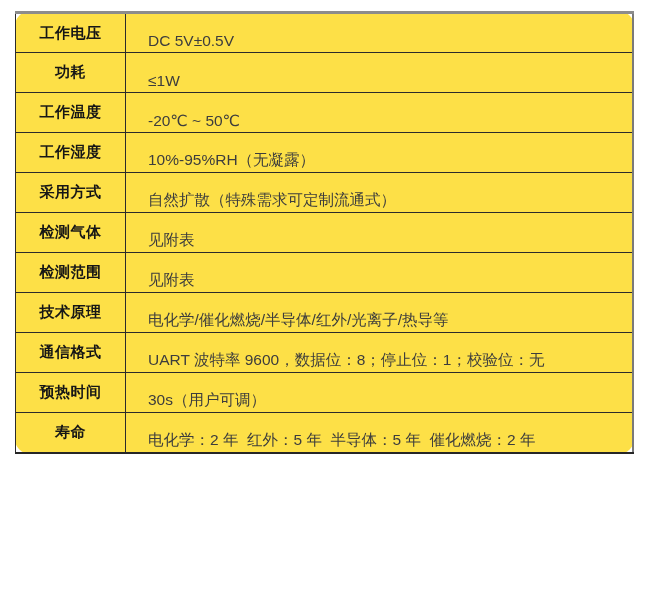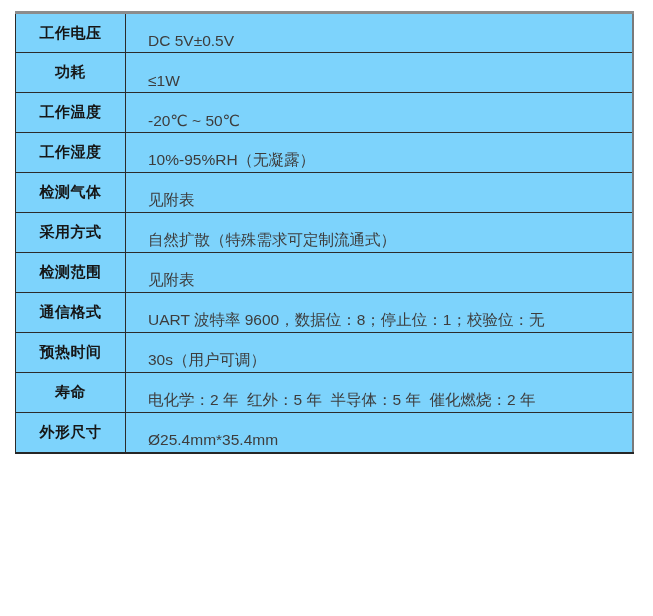--- a/index.html
+++ b/index.html
@@ -8,25 +8,26 @@
     background: #ffffff;
     width: 653px;
     height: 616px;
     font-family: "Liberation Sans", "DejaVu Sans", sans-serif;
   }
   .spec-table {
     border-collapse: collapse;
     table-layout: fixed;
     width: 617px;
     margin: 11px 0 0 15px;
-    background: #7dd3fc;
+    background: #fde047;
     border-top: 3px solid #8c8c8c;
     border-right: 2.5px solid #7a7a7a;
     border-left: 1.6px solid #3a3a3a;
     border-bottom: 2px solid #262626;
+    border-radius: 15px;
   }
   .spec-table td {
     border: 1.7px solid #2b2b2b;
     height: 40px;
     vertical-align: middle;
     box-sizing: border-box;
   }
   .spec-table td.label-cell {
     width: 110px;
     text-align: center;
@@ -65,50 +66,50 @@
     <td class="label-cell">工作温度</td>
     <td class="value-cell">-20℃ ~ 50℃</td>
   </tr>
 
   <tr>
     <td class="label-cell">工作湿度</td>
     <td class="value-cell">10%-95%RH（无凝露）</td>
   </tr>
 
   <tr>
-    <td class="label-cell">检测气体</td>
-    <td class="value-cell">见附表</td>
+    <td class="label-cell">采用方式</td>
+    <td class="value-cell">自然扩散（特殊需求可定制流通式）</td>
   </tr>
 
   <tr>
-    <td class="label-cell">采用方式</td>
-    <td class="value-cell">自然扩散（特殊需求可定制流通式）</td>
+    <td class="label-cell">检测气体</td>
+    <td class="value-cell">见附表</td>
   </tr>
 
   <tr>
     <td class="label-cell">检测范围</td>
     <td class="value-cell">见附表</td>
   </tr>
 
 
+  <tr>
+    <td class="label-cell">技术原理</td>
+    <td class="value-cell">电化学/催化燃烧/半导体/红外/光离子/热导等</td>
+  </tr>
 
   <tr>
     <td class="label-cell">通信格式</td>
     <td class="value-cell">UART 波特率 9600，数据位：8；停止位：1；校验位：无</td>
   </tr>
 
 
   <tr>
     <td class="label-cell">预热时间</td>
     <td class="value-cell">30s（用户可调）</td>
   </tr>
 
   <tr>
     <td class="label-cell">寿命</td>
     <td class="value-cell">电化学：2 年  红外：5 年  半导体：5 年  催化燃烧：2 年</td>
   </tr>
 
-  <tr>
-    <td class="label-cell">外形尺寸</td>
-    <td class="value-cell">Ø25.4mm*35.4mm</td>
-  </tr>
 </tbody>
 </table>
 
 </body></html>

